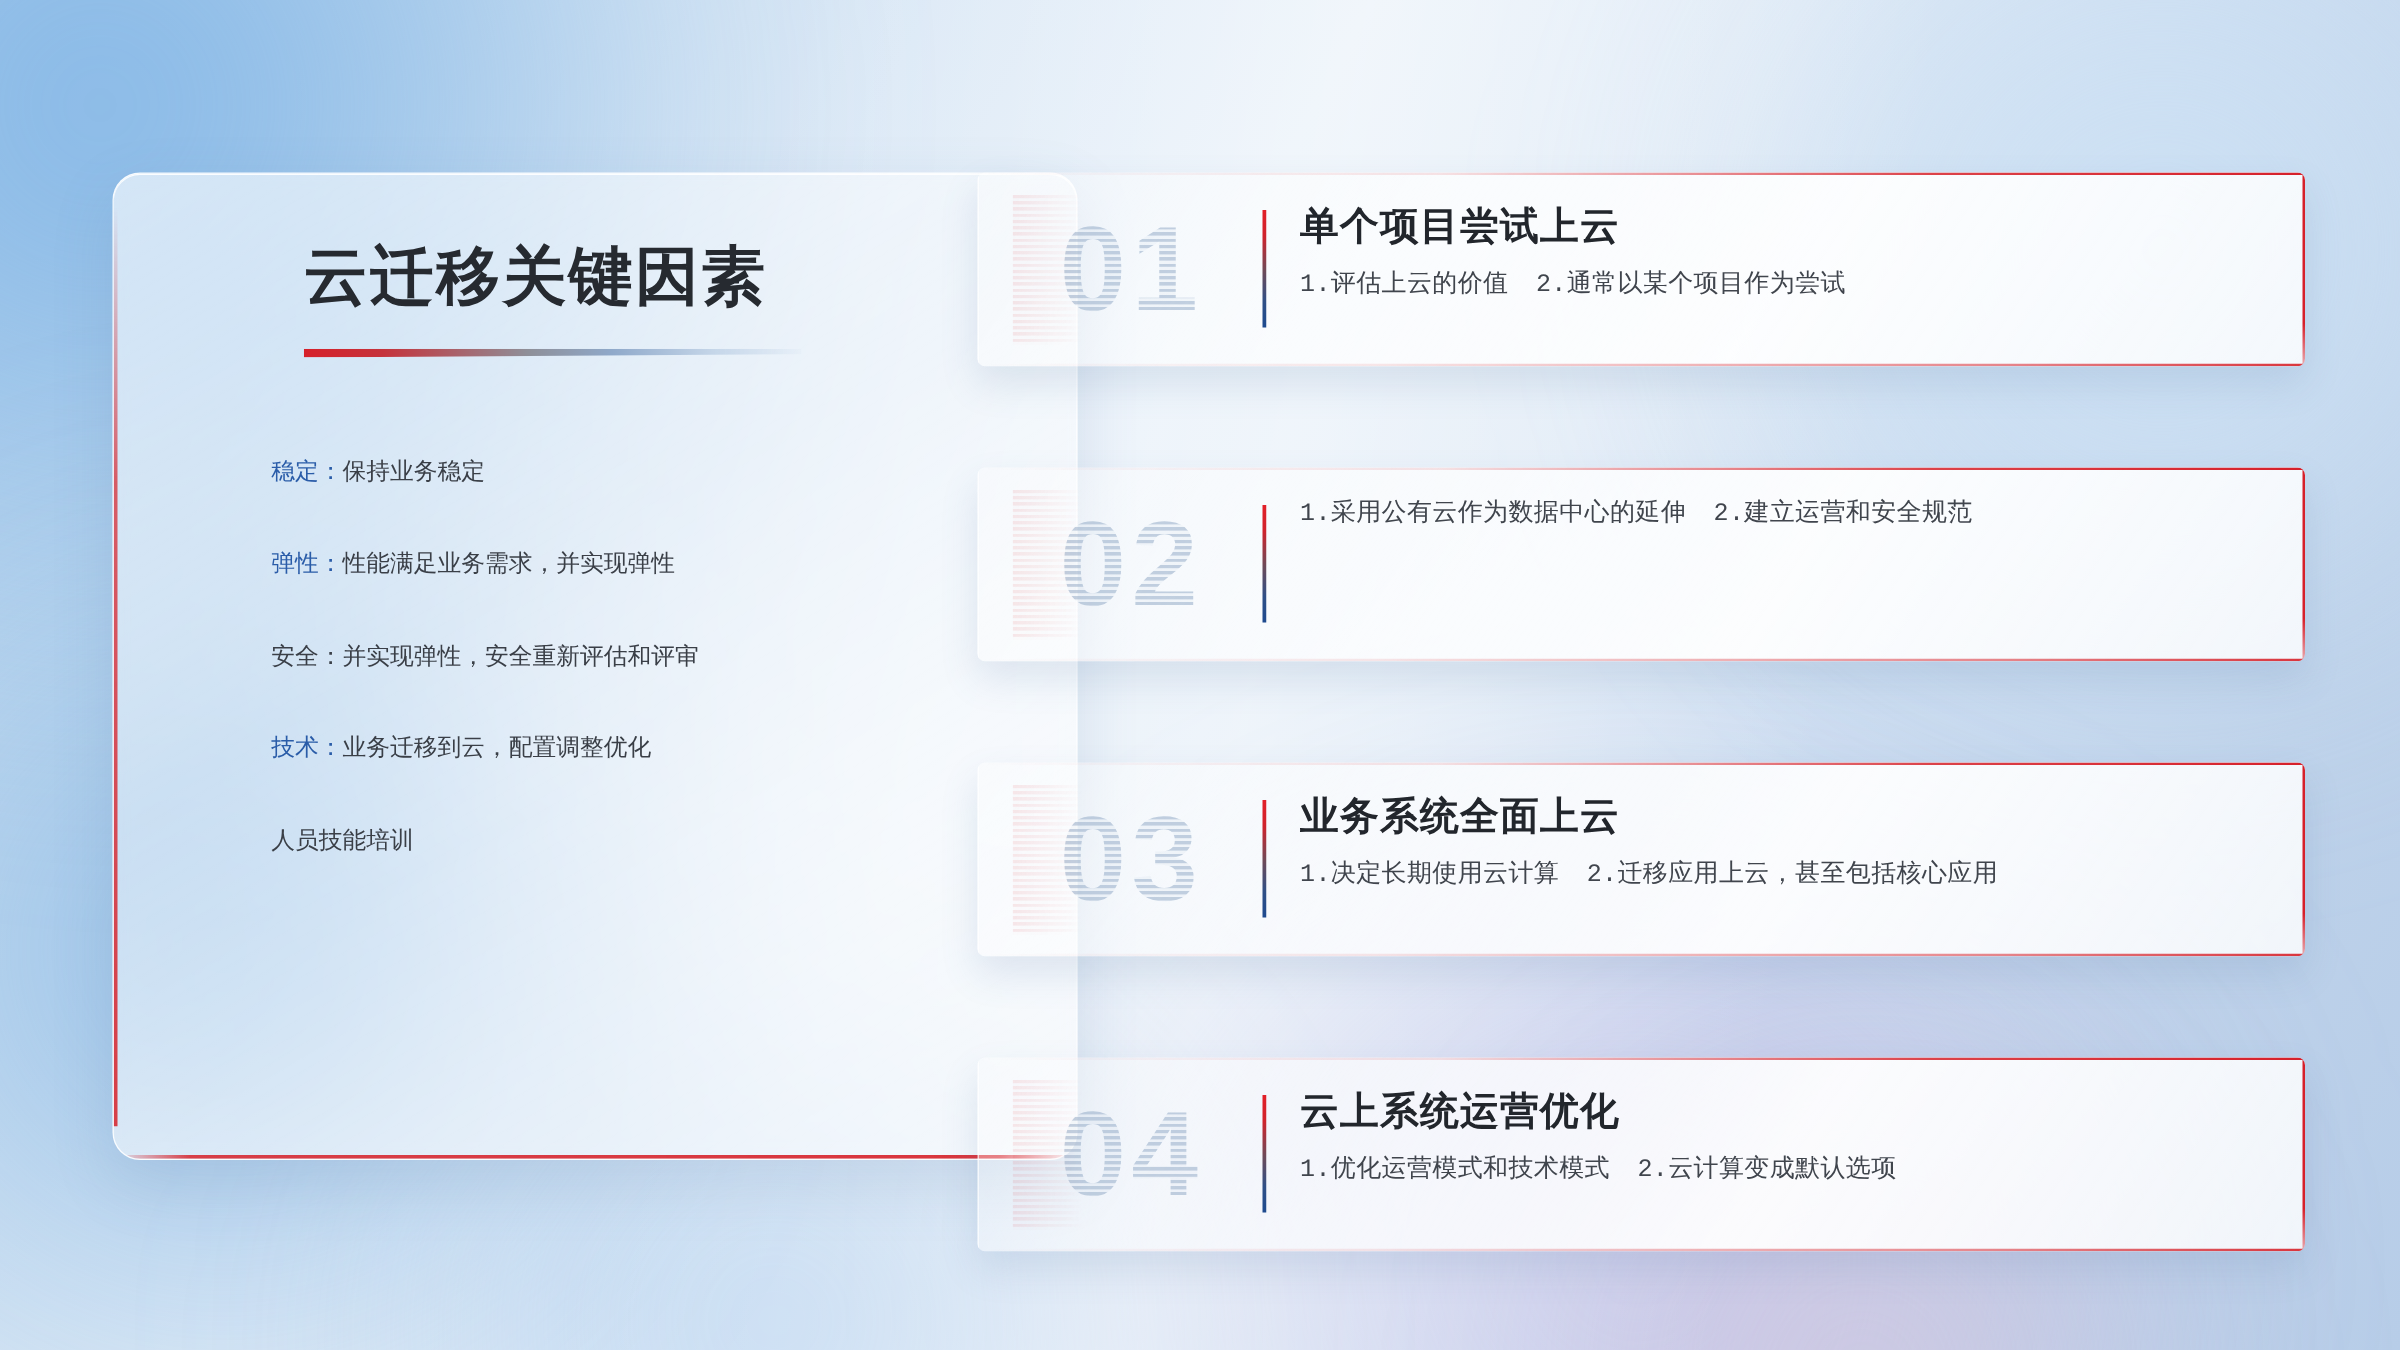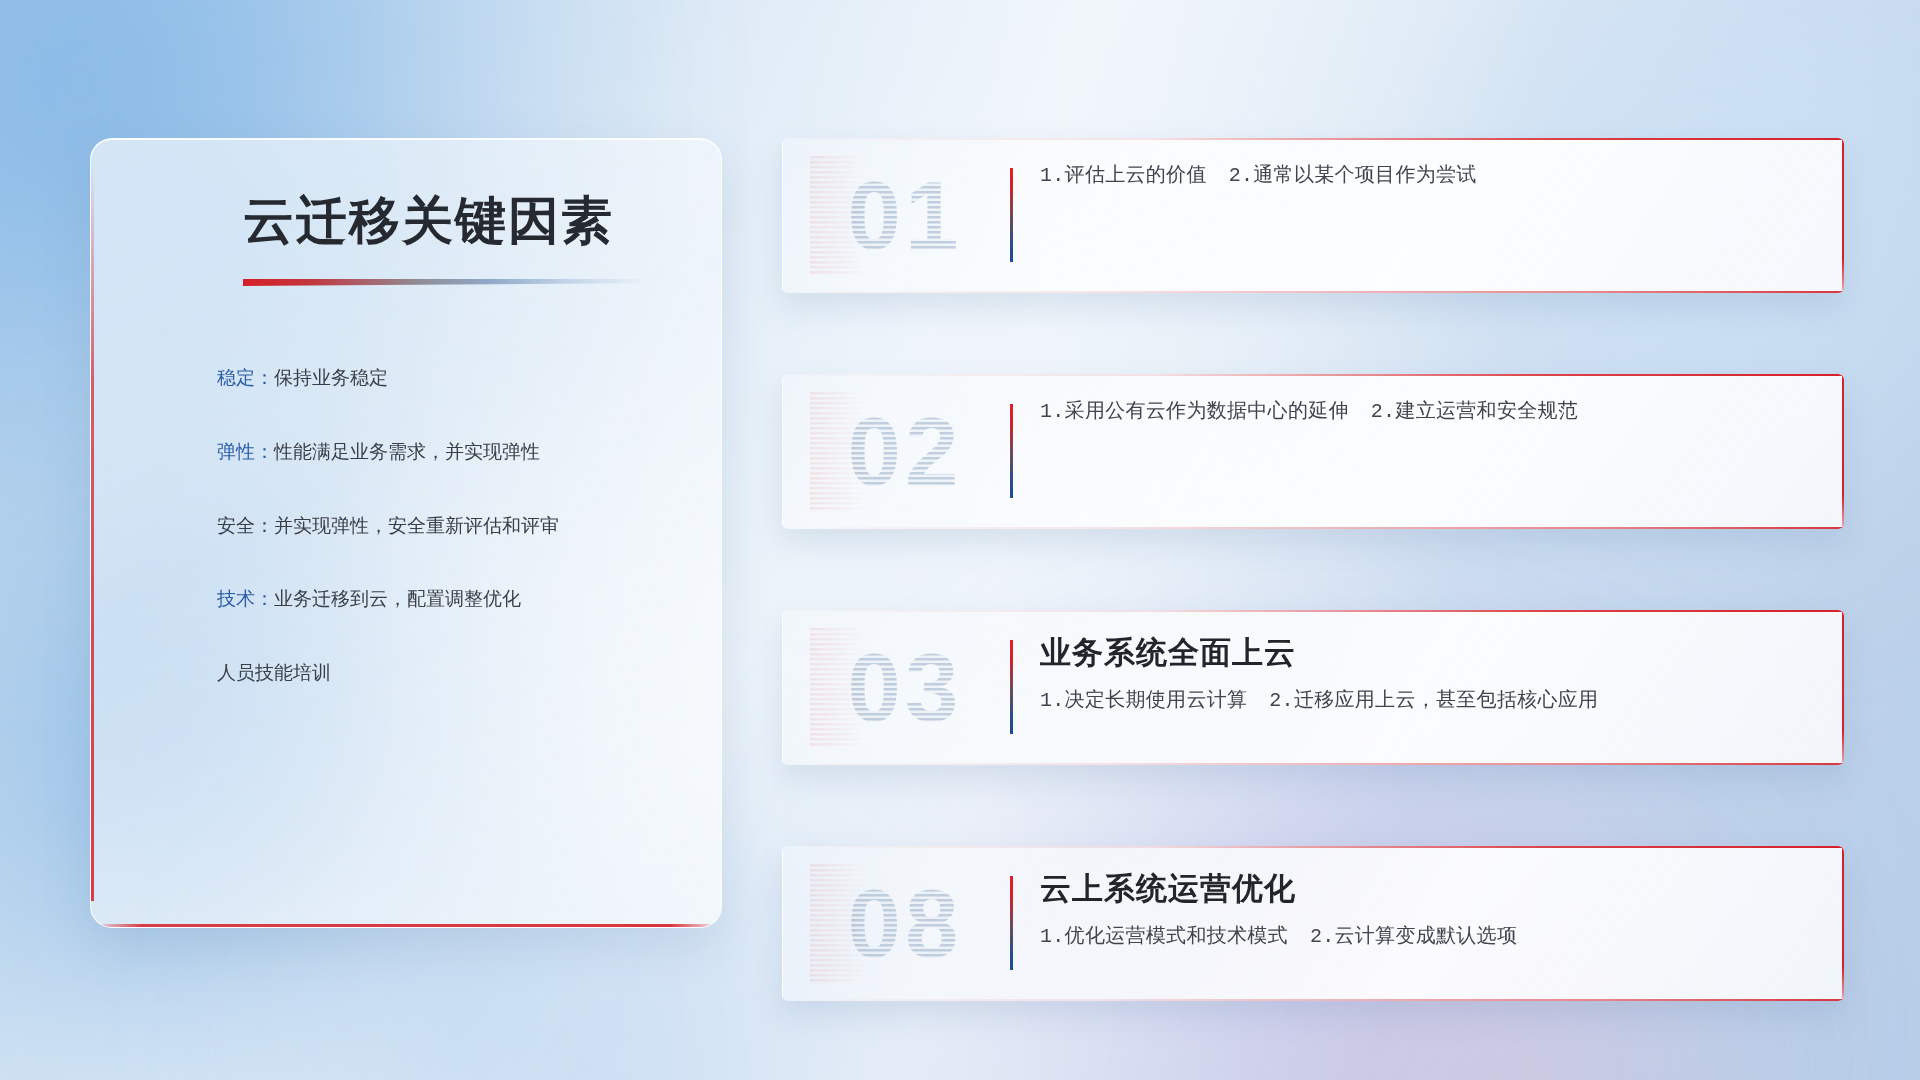--- a/index.html
+++ b/index.html
@@ -41,27 +41,28 @@
   .bg-sheen {
     position:absolute; left:0; top:0; width:100%; height:100%;
     background:linear-gradient(100deg, rgba(255,255,255,0) 30%, rgba(255,255,255,.42) 52%, rgba(255,255,255,0) 74%);
   }
 
   
   #stage { position:absolute; inset:0; }
 
   
   #left-panel {
-    position:absolute; left:90px; top:138px; width:632px; height:790px;
+    position:absolute; left:90px; top:138px; width:772px; height:790px;
     border-radius:22px;
     background:linear-gradient(150deg, rgba(255,255,255,.62) 0%, rgba(255,255,255,.40) 42%, rgba(255,255,255,.66) 100%);
     border:1px solid rgba(255,255,255,.85);
     box-shadow:0 18px 48px rgba(90,125,170,.18), inset 0 1px 0 rgba(255,255,255,.9);
     backdrop-filter:blur(6px);
     overflow:hidden;
+    font-family:Liberation Mono, monospace;
   }
   #left-panel::after{
     content:""; position:absolute; left:0; right:0; bottom:0; height:3px;
     background:linear-gradient(90deg, rgba(214,32,40,.0) 0%, rgba(214,32,40,.85) 8%, rgba(214,32,40,.9) 92%, rgba(214,32,40,0) 100%);
     border-radius:0 0 22px 22px;
   }
   #left-panel::before{
     content:""; position:absolute; left:0; top:26px; bottom:26px; width:3px;
     background:linear-gradient(180deg, rgba(214,32,40,0) 0%, rgba(214,32,40,.7) 30%, rgba(214,32,40,.85) 100%);
   }
@@ -191,20 +192,21 @@
 
   <section id="cards">
       <article class="card">
         <span class="edge-top"></span>
         <span class="edge-right"></span>
         <span class="edge-bottom"></span>
         <span class="edge-left"></span>
         <div class="card-num">01</div>
         <span class="card-bar"></span>
         <div class="card-body">
+          <div class="card-title">单个项目尝试上云</div>
           <div class="card-desc"><span>1.评估上云的价值</span><span class="gap"></span><span>2.通常以某个项目作为尝试</span></div>
         </div>
       </article>
       <article class="card">
         <span class="edge-top"></span>
         <span class="edge-right"></span>
         <span class="edge-bottom"></span>
         <span class="edge-left"></span>
         <div class="card-num">02</div>
         <span class="card-bar"></span>
@@ -222,21 +224,21 @@
         <div class="card-body">
           <div class="card-title">业务系统全面上云</div>
           <div class="card-desc"><span>1.决定长期使用云计算</span><span class="gap"></span><span>2.迁移应用上云，甚至包括核心应用</span></div>
         </div>
       </article>
       <article class="card">
         <span class="edge-top"></span>
         <span class="edge-right"></span>
         <span class="edge-bottom"></span>
         <span class="edge-left"></span>
-        <div class="card-num">08</div>
+        <div class="card-num">04</div>
         <span class="card-bar"></span>
         <div class="card-body">
           <div class="card-title">云上系统运营优化</div>
           <div class="card-desc"><span>1.优化运营模式和技术模式</span><span class="gap"></span><span>2.云计算变成默认选项</span></div>
         </div>
       </article>
     </section>
 
 </div>
 

